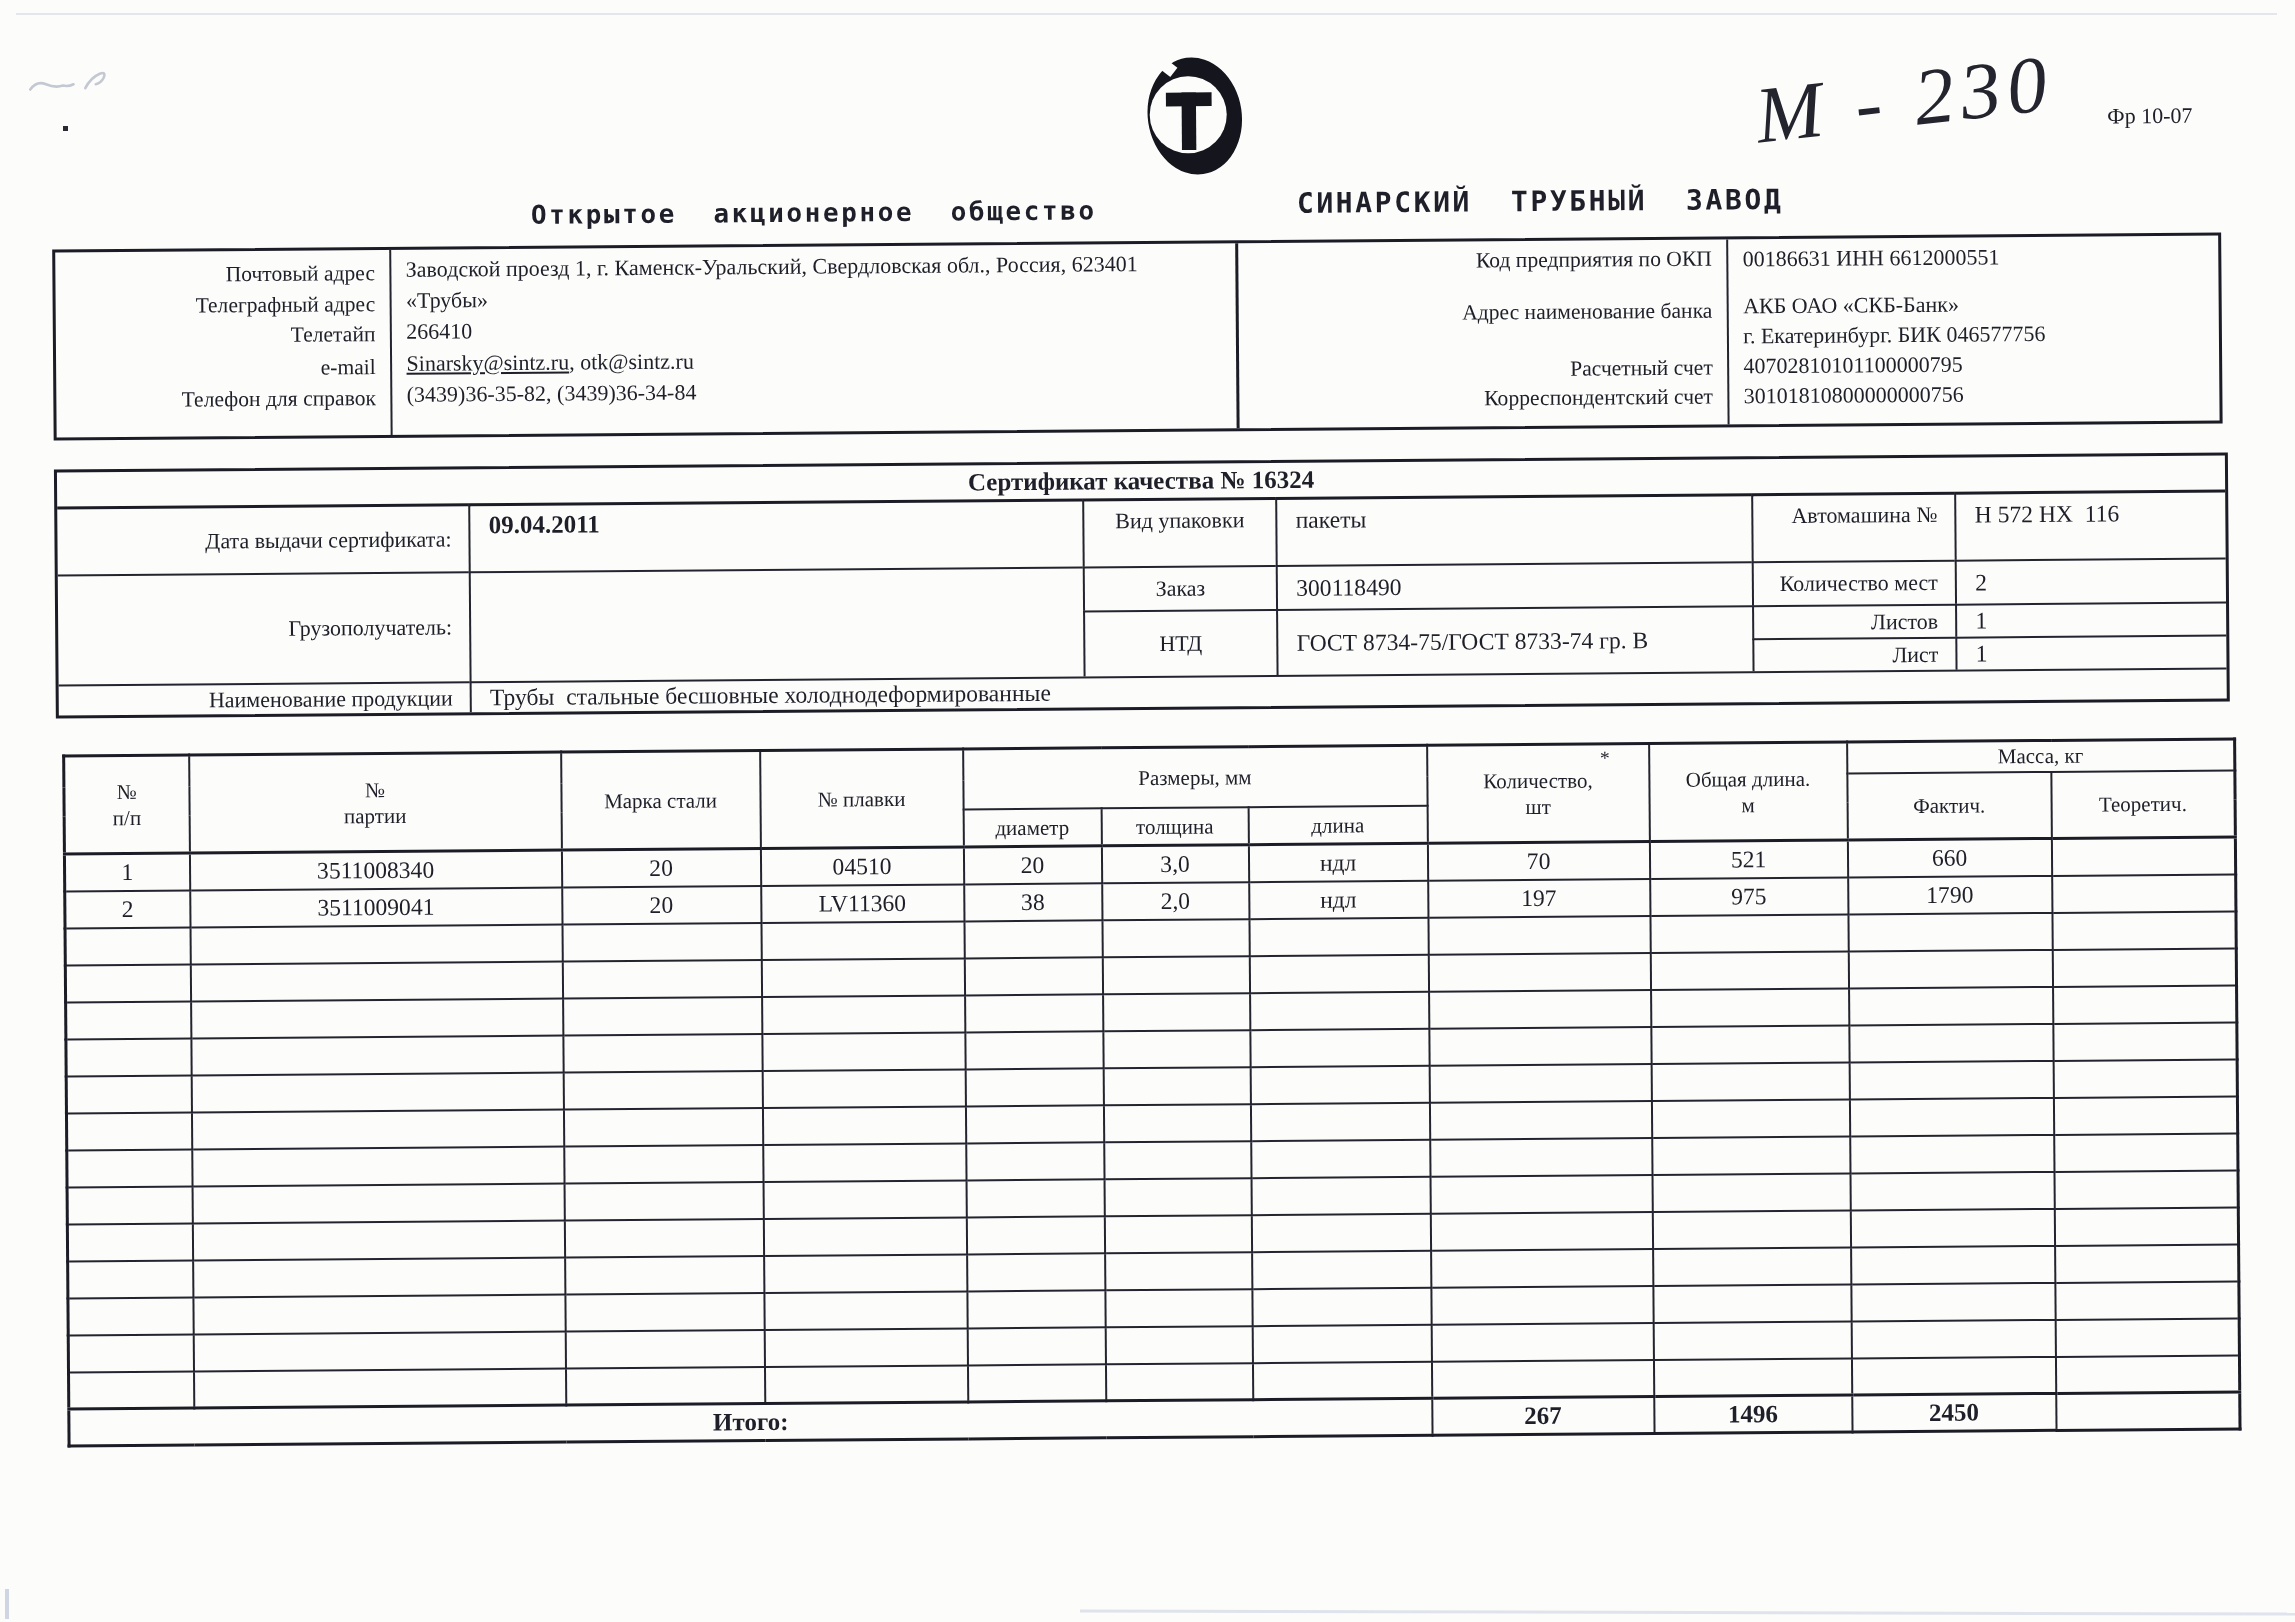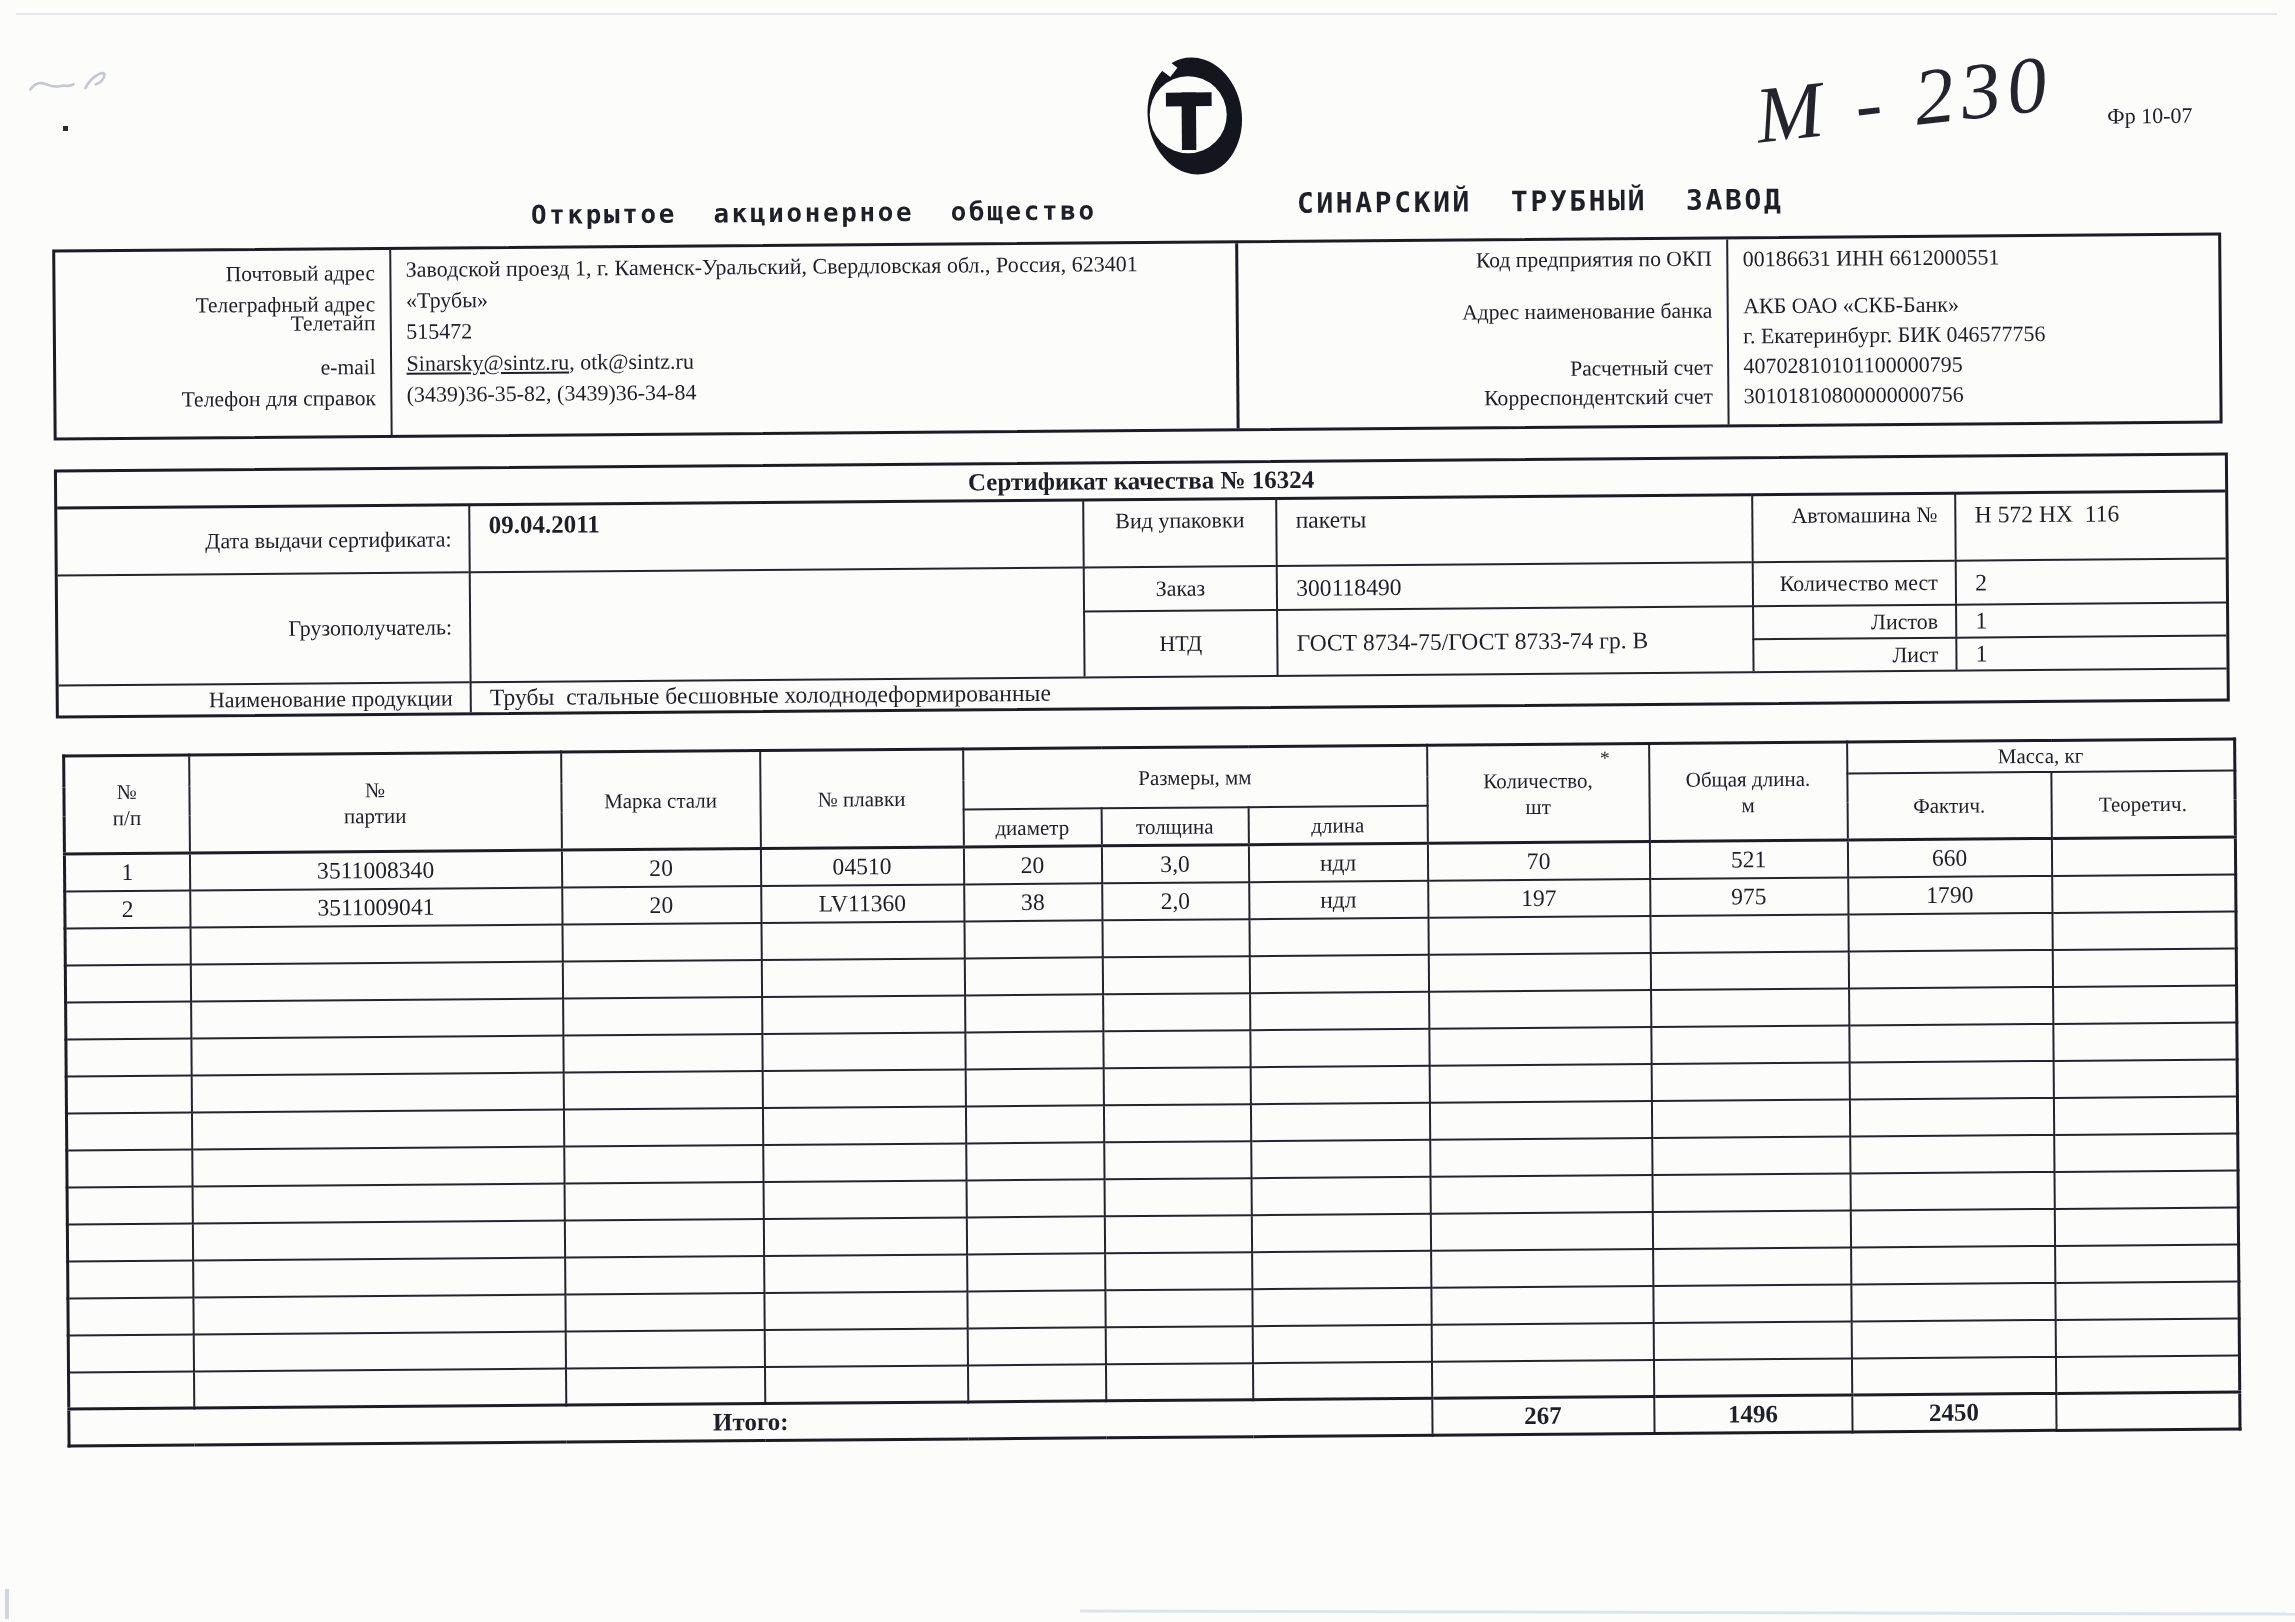--- a/index.html
+++ b/index.html
@@ -116,28 +116,28 @@
 
     <div class="company-type">Открытое  акционерное  общество</div>
     <div class="company-name">СИНАРСКИЙ  ТРУБНЫЙ  ЗАВОД</div>
     <div class="handwritten">М - 230</div>
     <div class="form-code">Фр 10-07</div>
 
     <div class="addr">
       <div class="addr-cell">
         <div class="a-line a-label" style="top:10.5px">Почтовый адрес</div>
         <div class="a-line a-label" style="top:42px">Телеграфный адрес</div>
-        <div class="a-line a-label" style="top:61px">Телетайп</div>
+        <div class="a-line a-label" style="top:72px">Телетайп</div>
         <div class="a-line a-label" style="top:105px">e-mail</div>
         <div class="a-line a-label" style="top:136px">Телефон для справок</div>
       </div>
       <div class="addr-cell b-l">
         <div class="a-line a-value" style="top:6.5px">Заводской проезд 1, г. Каменск-Уральский, Свердловская обл., Россия, 623401</div>
         <div class="a-line a-value" style="top:38px">«Трубы»</div>
-        <div class="a-line a-value" style="top:69px">515472</div>
+        <div class="a-line a-value" style="top:69px">266410</div>
         <div class="a-line a-value" style="top:101px"><span class="u">Sinarsky@sintz.ru</span><span>, otk@sintz.ru</span></div>
         <div class="a-line a-value" style="top:132px">(3439)36-35-82, (3439)36-34-84</div>
       </div>
       <div class="addr-cell b-l-thick">
         <div class="a-line a-label" style="top:6.5px">Код предприятия по ОКП</div>
         <div class="a-line a-label" style="top:59px">Адрес наименование банка</div>
         <div class="a-line a-label" style="top:116px">Расчетный счет</div>
         <div class="a-line a-label" style="top:145px">Корреспондентский счет</div>
       </div>
       <div class="addr-cell b-l">

